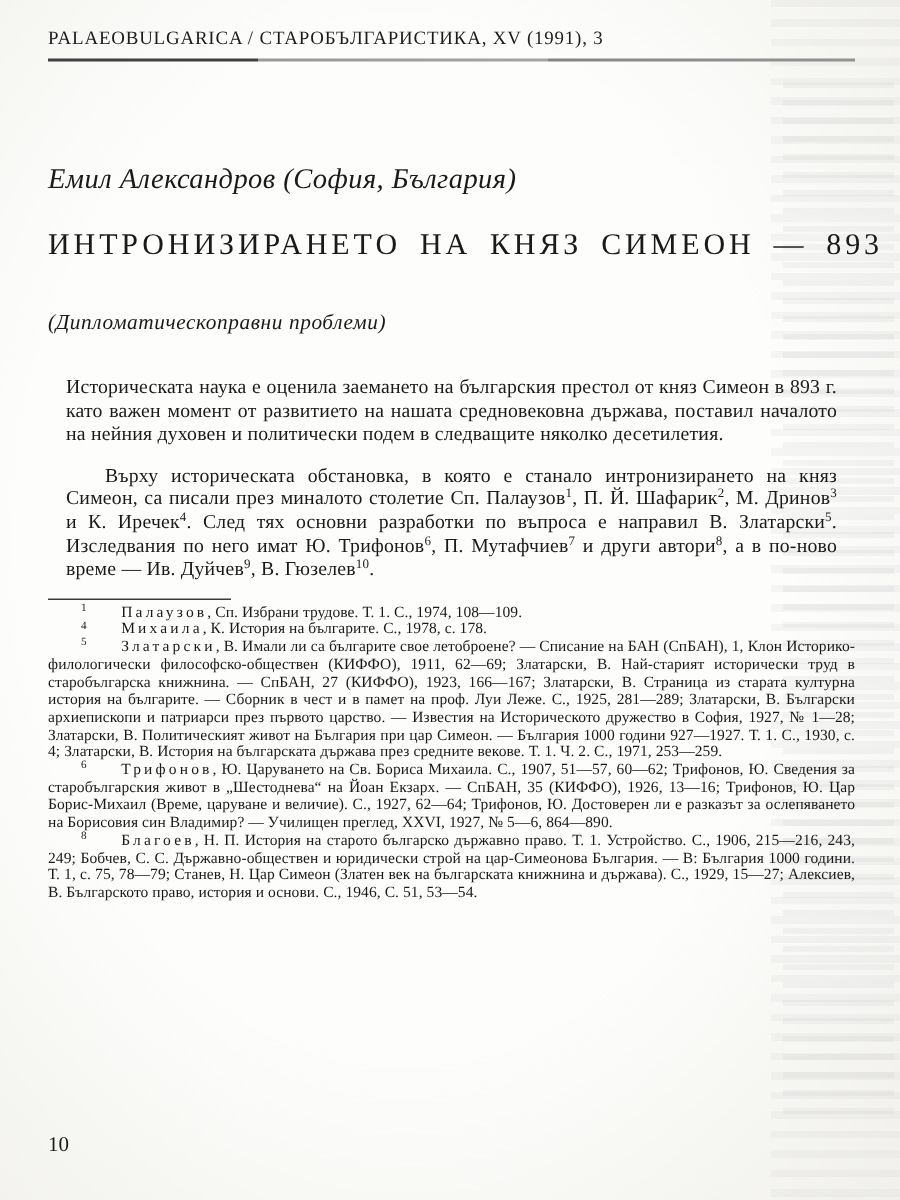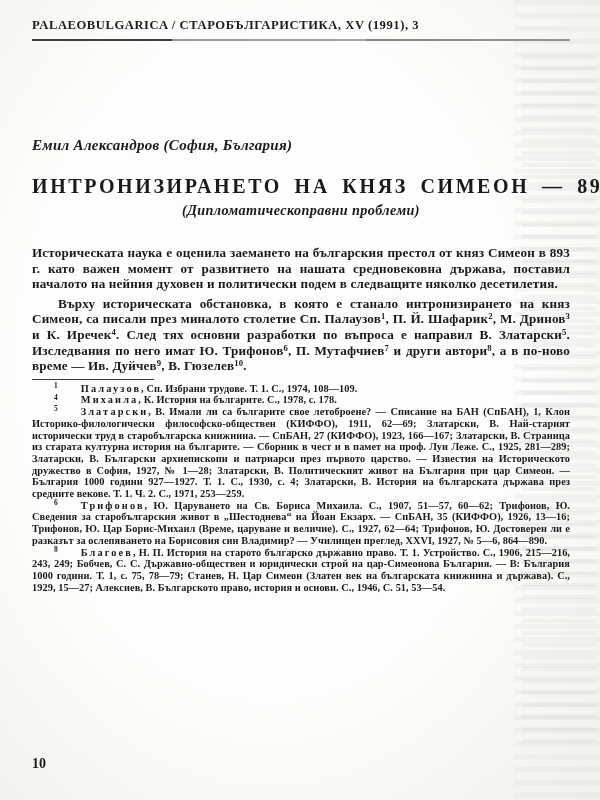--- a/index.html
+++ b/index.html
@@ -8,21 +8,20 @@
     background: #ffffff;
   }
   .page {
     position: relative;
     width: 600px;
     height: 800px;
     background: #fdfdfb;
     overflow: hidden;
     font-family: "Liberation Serif", "DejaVu Serif", serif;
     color: #1a1a1a;
-    font-weight: bold;
   }
   
   .bleed {
     position: absolute;
     top: 0;
     right: 0;
     width: 86px;
     height: 800px;
     background:
       repeating-linear-gradient(
@@ -77,51 +76,50 @@
     height: 2px;
     background: linear-gradient(90deg,
        #2b2b2b 0%, #2b2b2b 26%,
        #8d8d8d 26%, #9a9a9a 62%,
        #777777 62%, #8a8a8a 100%);
     opacity: 0.9;
   }
 
   
   .byline {
-    margin-top: 96px;
+    margin-top: 68px;
     font-style: italic;
-    font-size: 15px;
+    font-size: 19px;
     letter-spacing: 0.3px;
   }
   .article-title {
     margin-top: 21px;
     font-size: 20px;
     letter-spacing: 2.6px;
     word-spacing: 5px;
     white-space: nowrap;
   }
   .subtitle {
-    margin-top: 4px;
+    margin-top: 32px;
     font-style: italic;
     font-size: 14.2px;
     letter-spacing: 0.4px;
-    text-align: center;
   }
 
   
   .body-text {
     margin-top: 26px;
     font-size: 13.15px;
     line-height: 15.6px;
     text-align: justify;
     text-justify: inter-word;
     letter-spacing: 0.15px;
   }
   .body-text p {
-    margin: 0;
+    margin: 12px;
   }
   .body-text p + p {
     margin-top: 4px;
   }
   .indent { text-indent: 26px; }
   sup {
     font-size: 0.66em;
     line-height: 0;
     vertical-align: 0.52em;
   }

